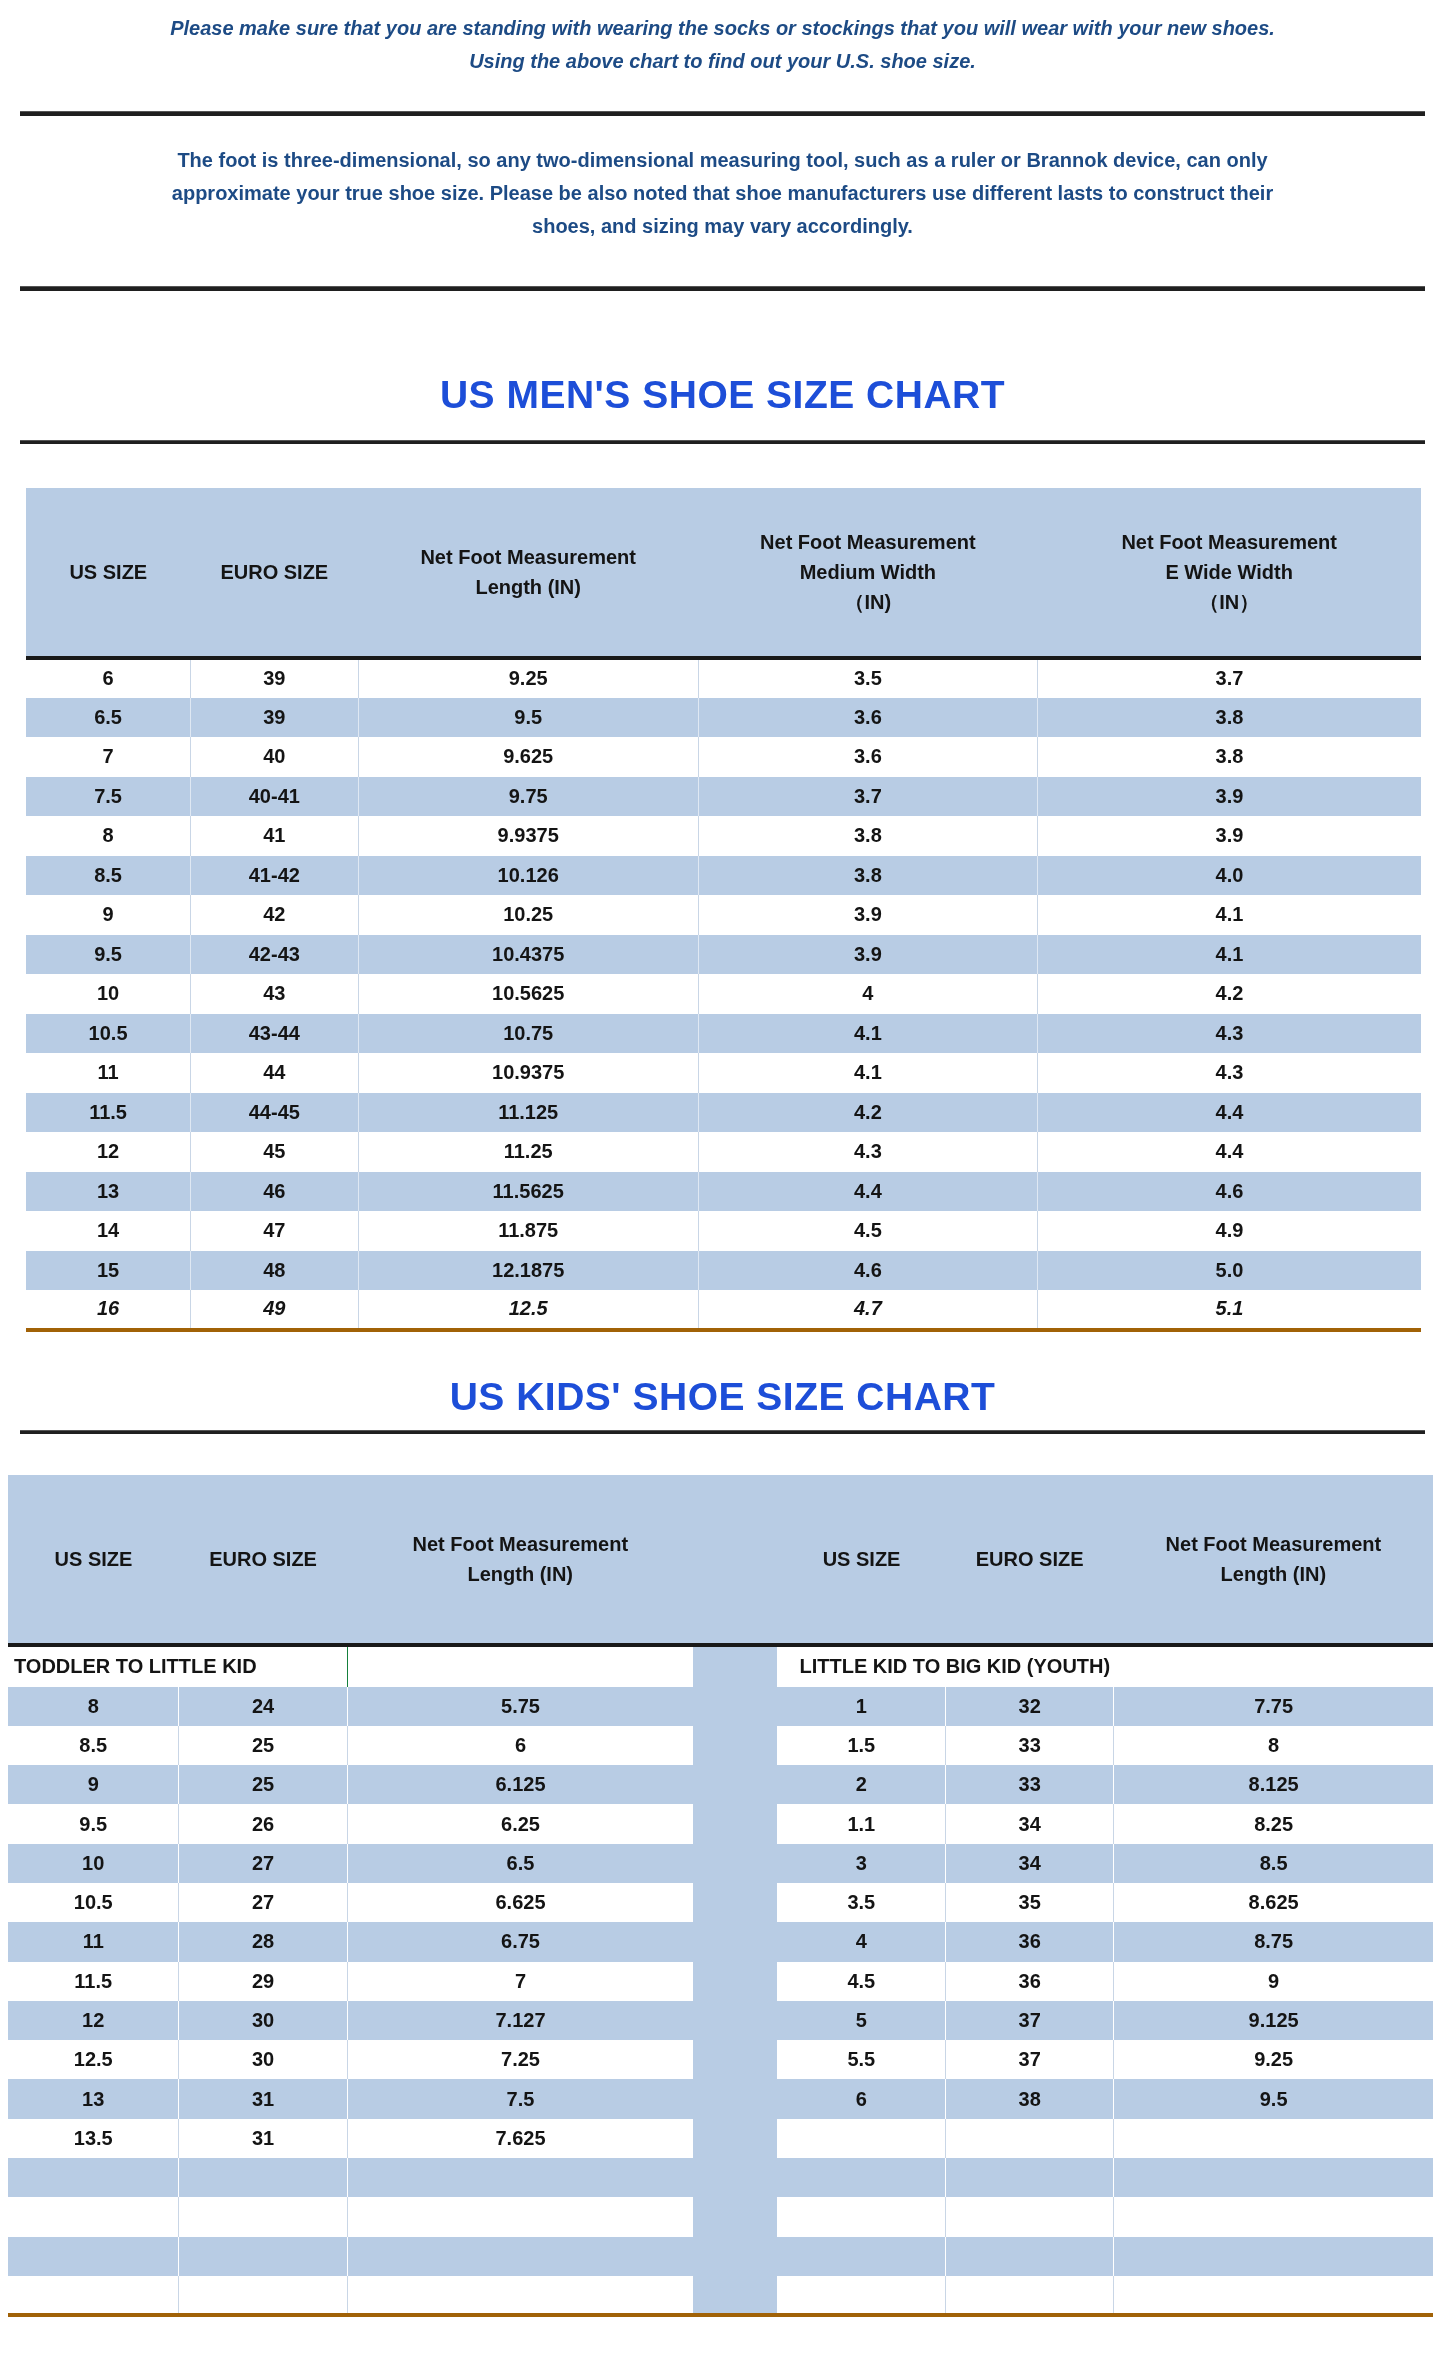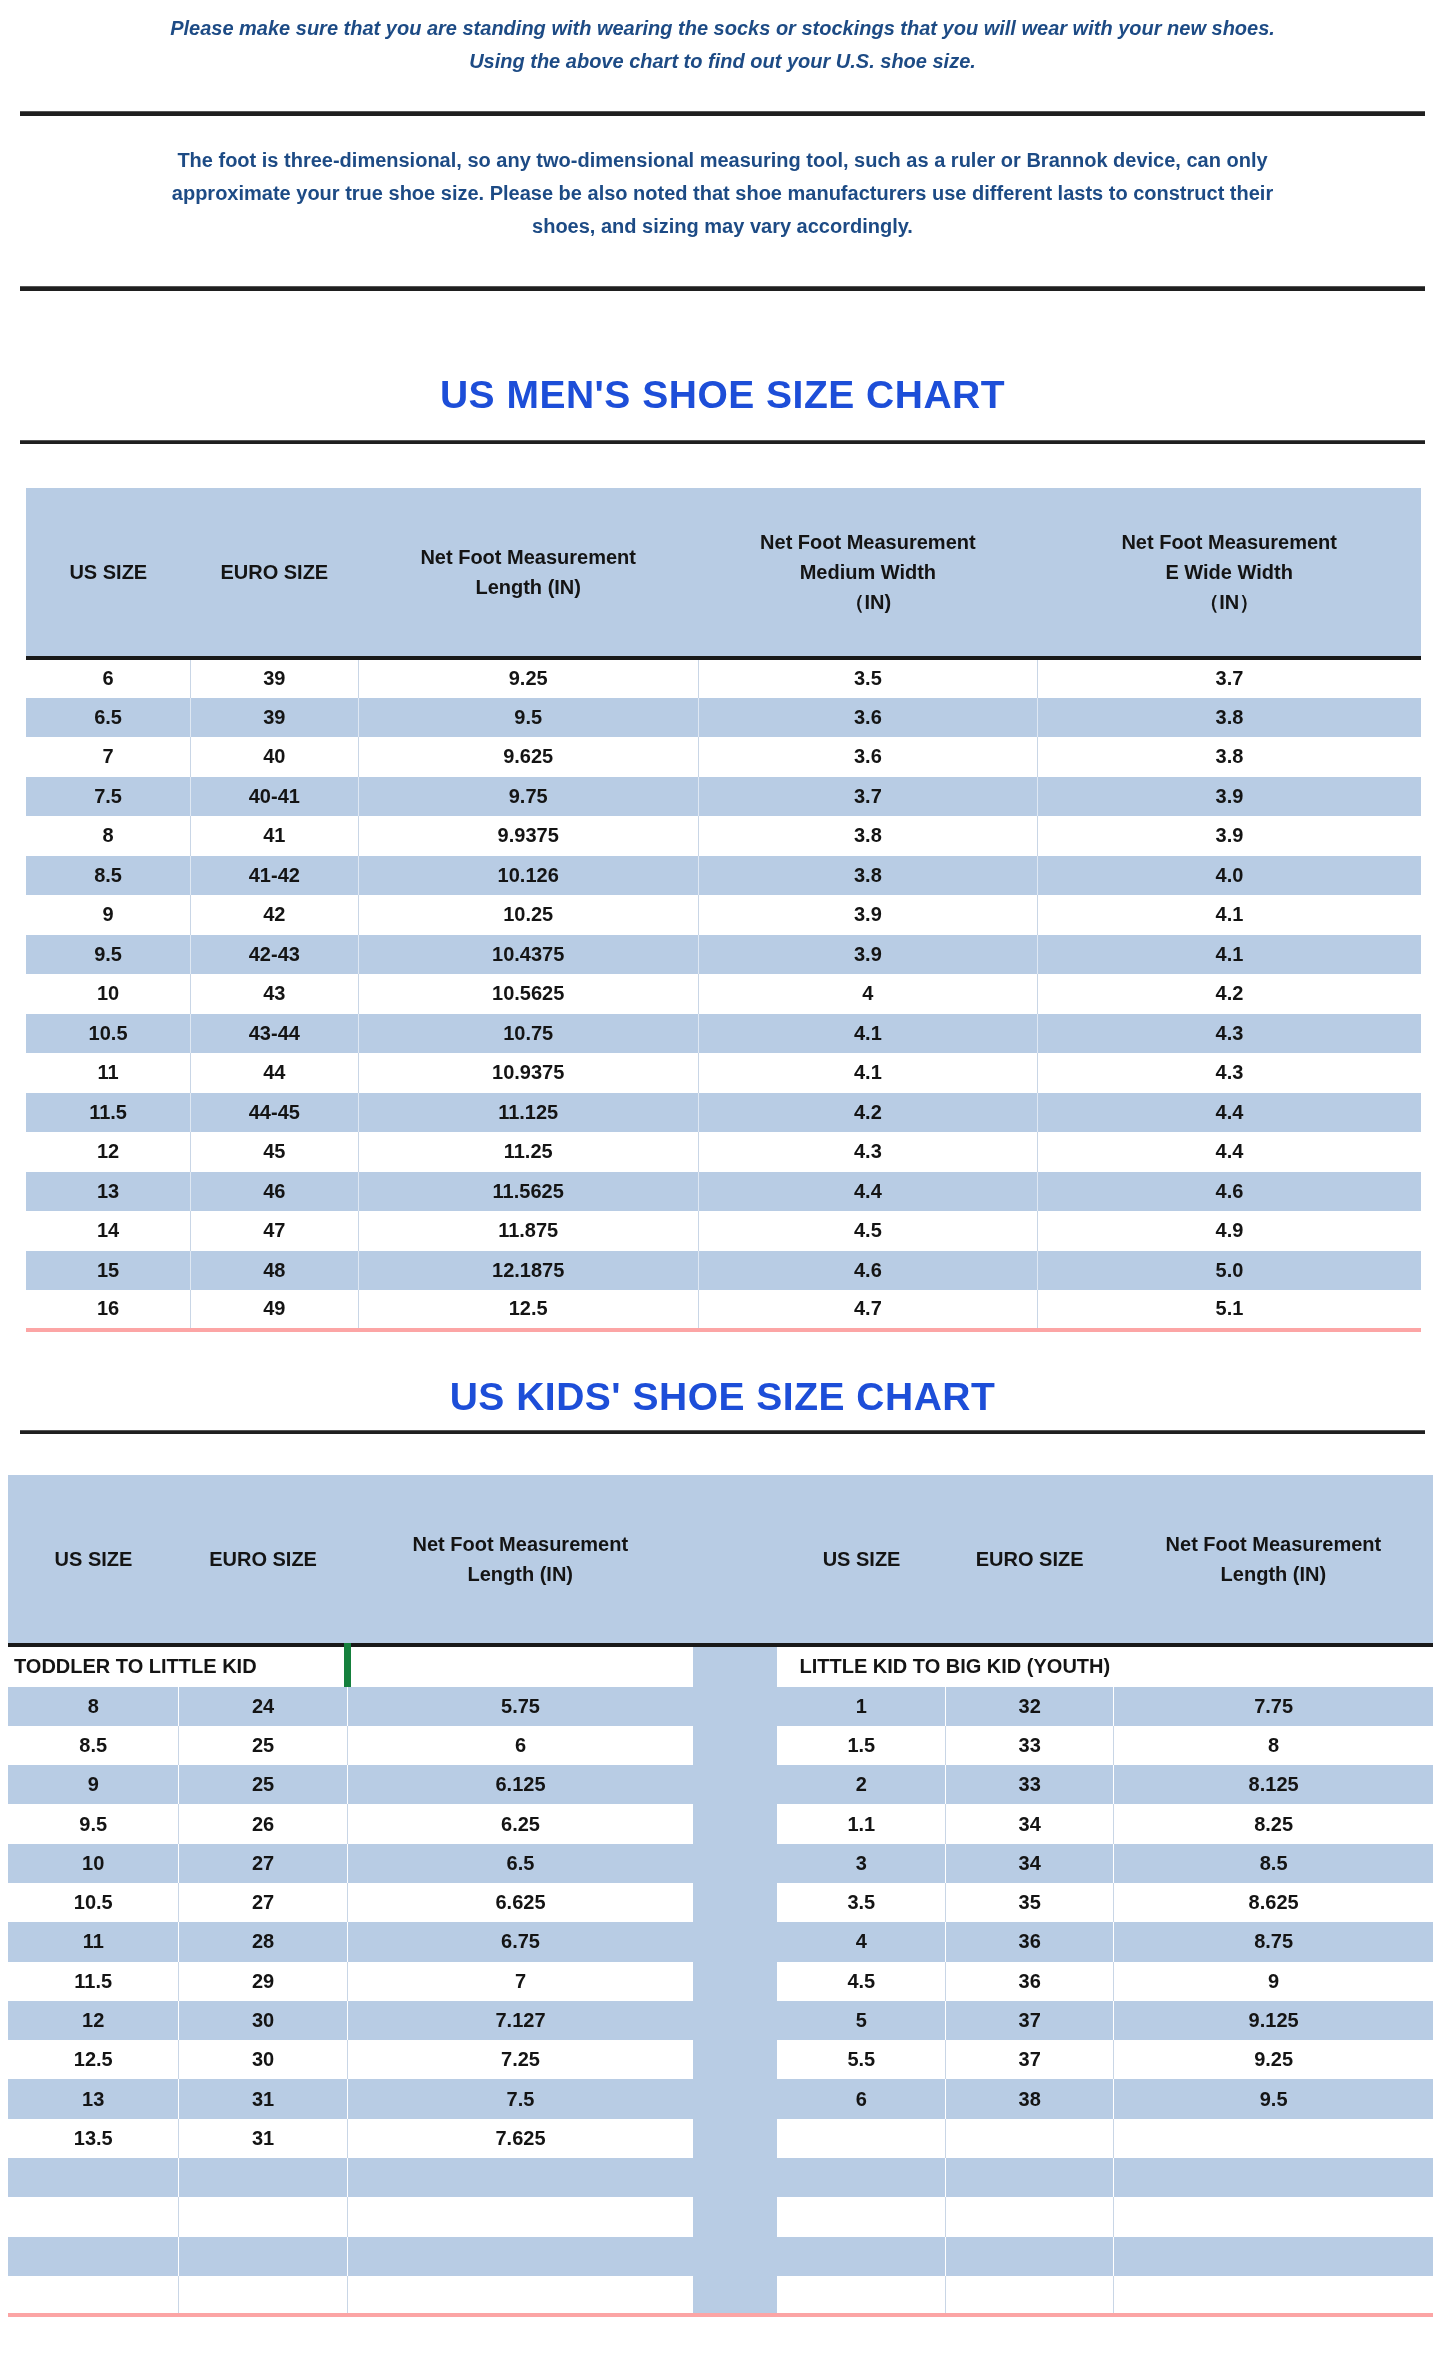--- a/index.html
+++ b/index.html
@@ -90,25 +90,25 @@
   table.mens tr.blue td{border-right-color:rgba(255,255,255,.55);}
   table.kids td.cell{border-right:1px solid #c9d6e6;}
   table.kids tr.blue td.cell{border-right-color:#ffffff;}
   table.kids td.cell.endcap{border-right:none;}
   table.kids td.spacer{background:#b8cce4 !important;border:none;}
   table.kids tr.subhead{height:42px;}
   table.kids tr.subhead td{background:#ffffff;font-size:20px;}
   table.kids td.group{
     text-align:left;
     padding-left:6px;
-    border-right:7px solid #15803d;
+    border-right:1px solid #15803d;
   }
   table.kids td.group.right{border-right:none;padding-left:22px;}
   table.kids td.subempty{border-right:none;}
-  table.sizes tbody tr:last-child td{border-bottom:4px solid #fca5a5;}
+  table.sizes tbody tr:last-child td{border-bottom:4px solid #a16207;font-style:italic;}
 </style>
 </head>
 <body>
 
 <p class="intro">Please make sure that you are standing with wearing the socks or stockings that you will wear with your new shoes.
 Using the above chart to find out your U.S. shoe size.</p>
 <div class="rule r1"></div>
 
 <p class="note">The foot is three-dimensional, so any two-dimensional measuring tool, such as a ruler or Brannok device, can only
 approximate your true shoe size. Please be also noted that shoe manufacturers use different lasts to construct their

